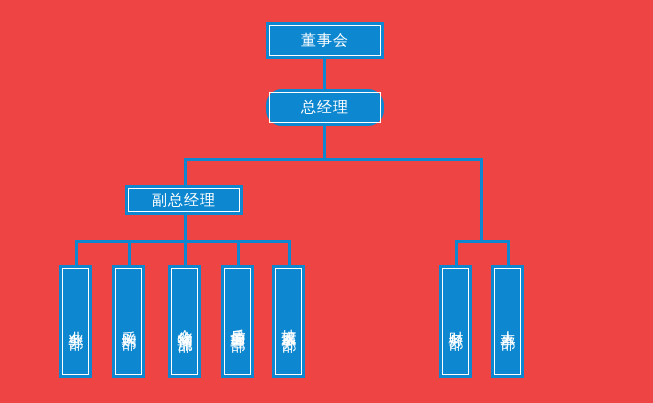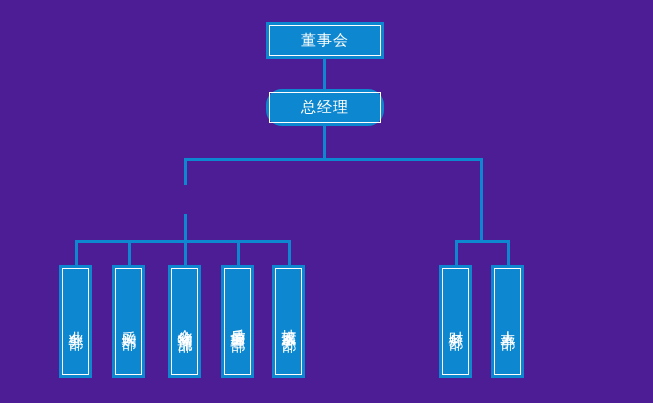--- a/index.html
+++ b/index.html
@@ -10,21 +10,21 @@
   body {
     width: 653px;
     height: 403px;
     font-family: "DejaVu Sans", "Liberation Sans", sans-serif;
     overflow: hidden;
   }
   #org-chart {
     position: relative;
     width: 653px;
     height: 403px;
-    background: #4c1d95;
+    background: #ef4444;
   }
 
   
   .conn {
     position: absolute;
     background: #0d87d0;
   }
 
   
   .node {
@@ -90,20 +90,23 @@
   <div class="conn" style="left:507px; top:240px; width:3px; height:26px;"></div>
 
   <div class="node horiz" style="left:266px; top:22px; width:118px; height:37px;">
     <span class="inner">董事会</span>
   </div>
 
   <div class="node horiz" style="left:266px; top:89px; width:118px; height:37px;border-radius:16px;">
     <span class="inner">总经理</span>
   </div>
 
+  <div class="node horiz" style="left:125px; top:185px; width:118px; height:30px;">
+    <span class="inner">副总经理</span>
+  </div>
 
   <div class="node vert" style="left:59px; top:265px; width:33px; height:113px;">
     <span class="inner">业务部</span>
   </div>
 
   <div class="node vert" style="left:112px; top:265px; width:33px; height:113px;">
     <span class="inner">采购部</span>
   </div>
 
   <div class="node vert" style="left:168px; top:265px; width:33px; height:113px;">

